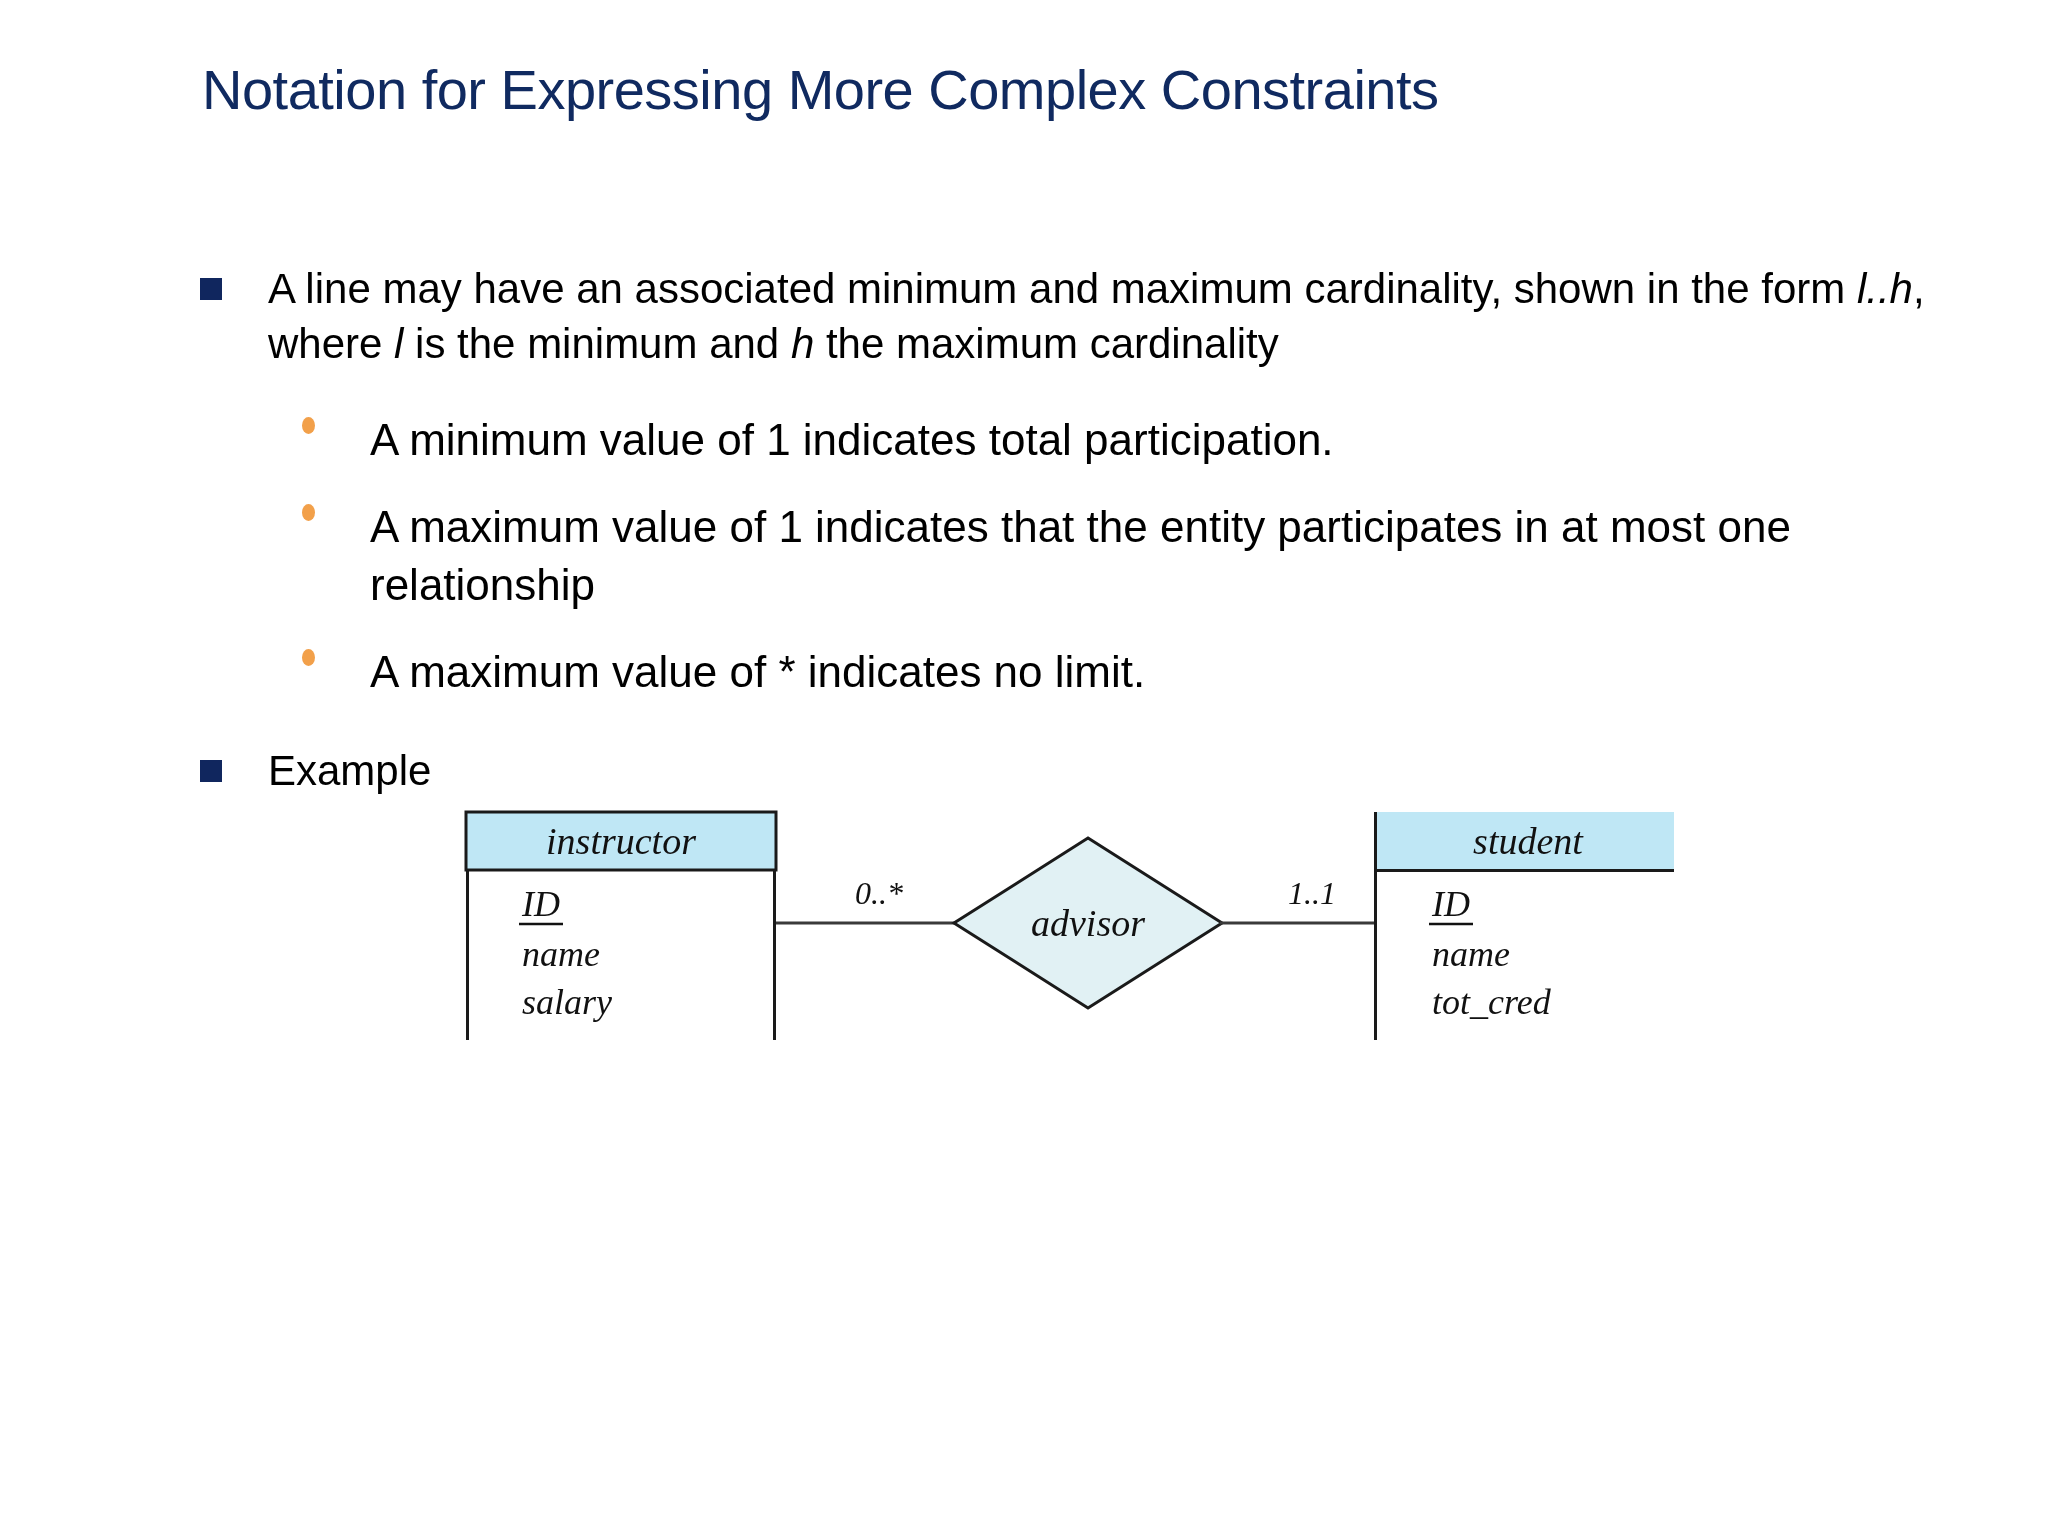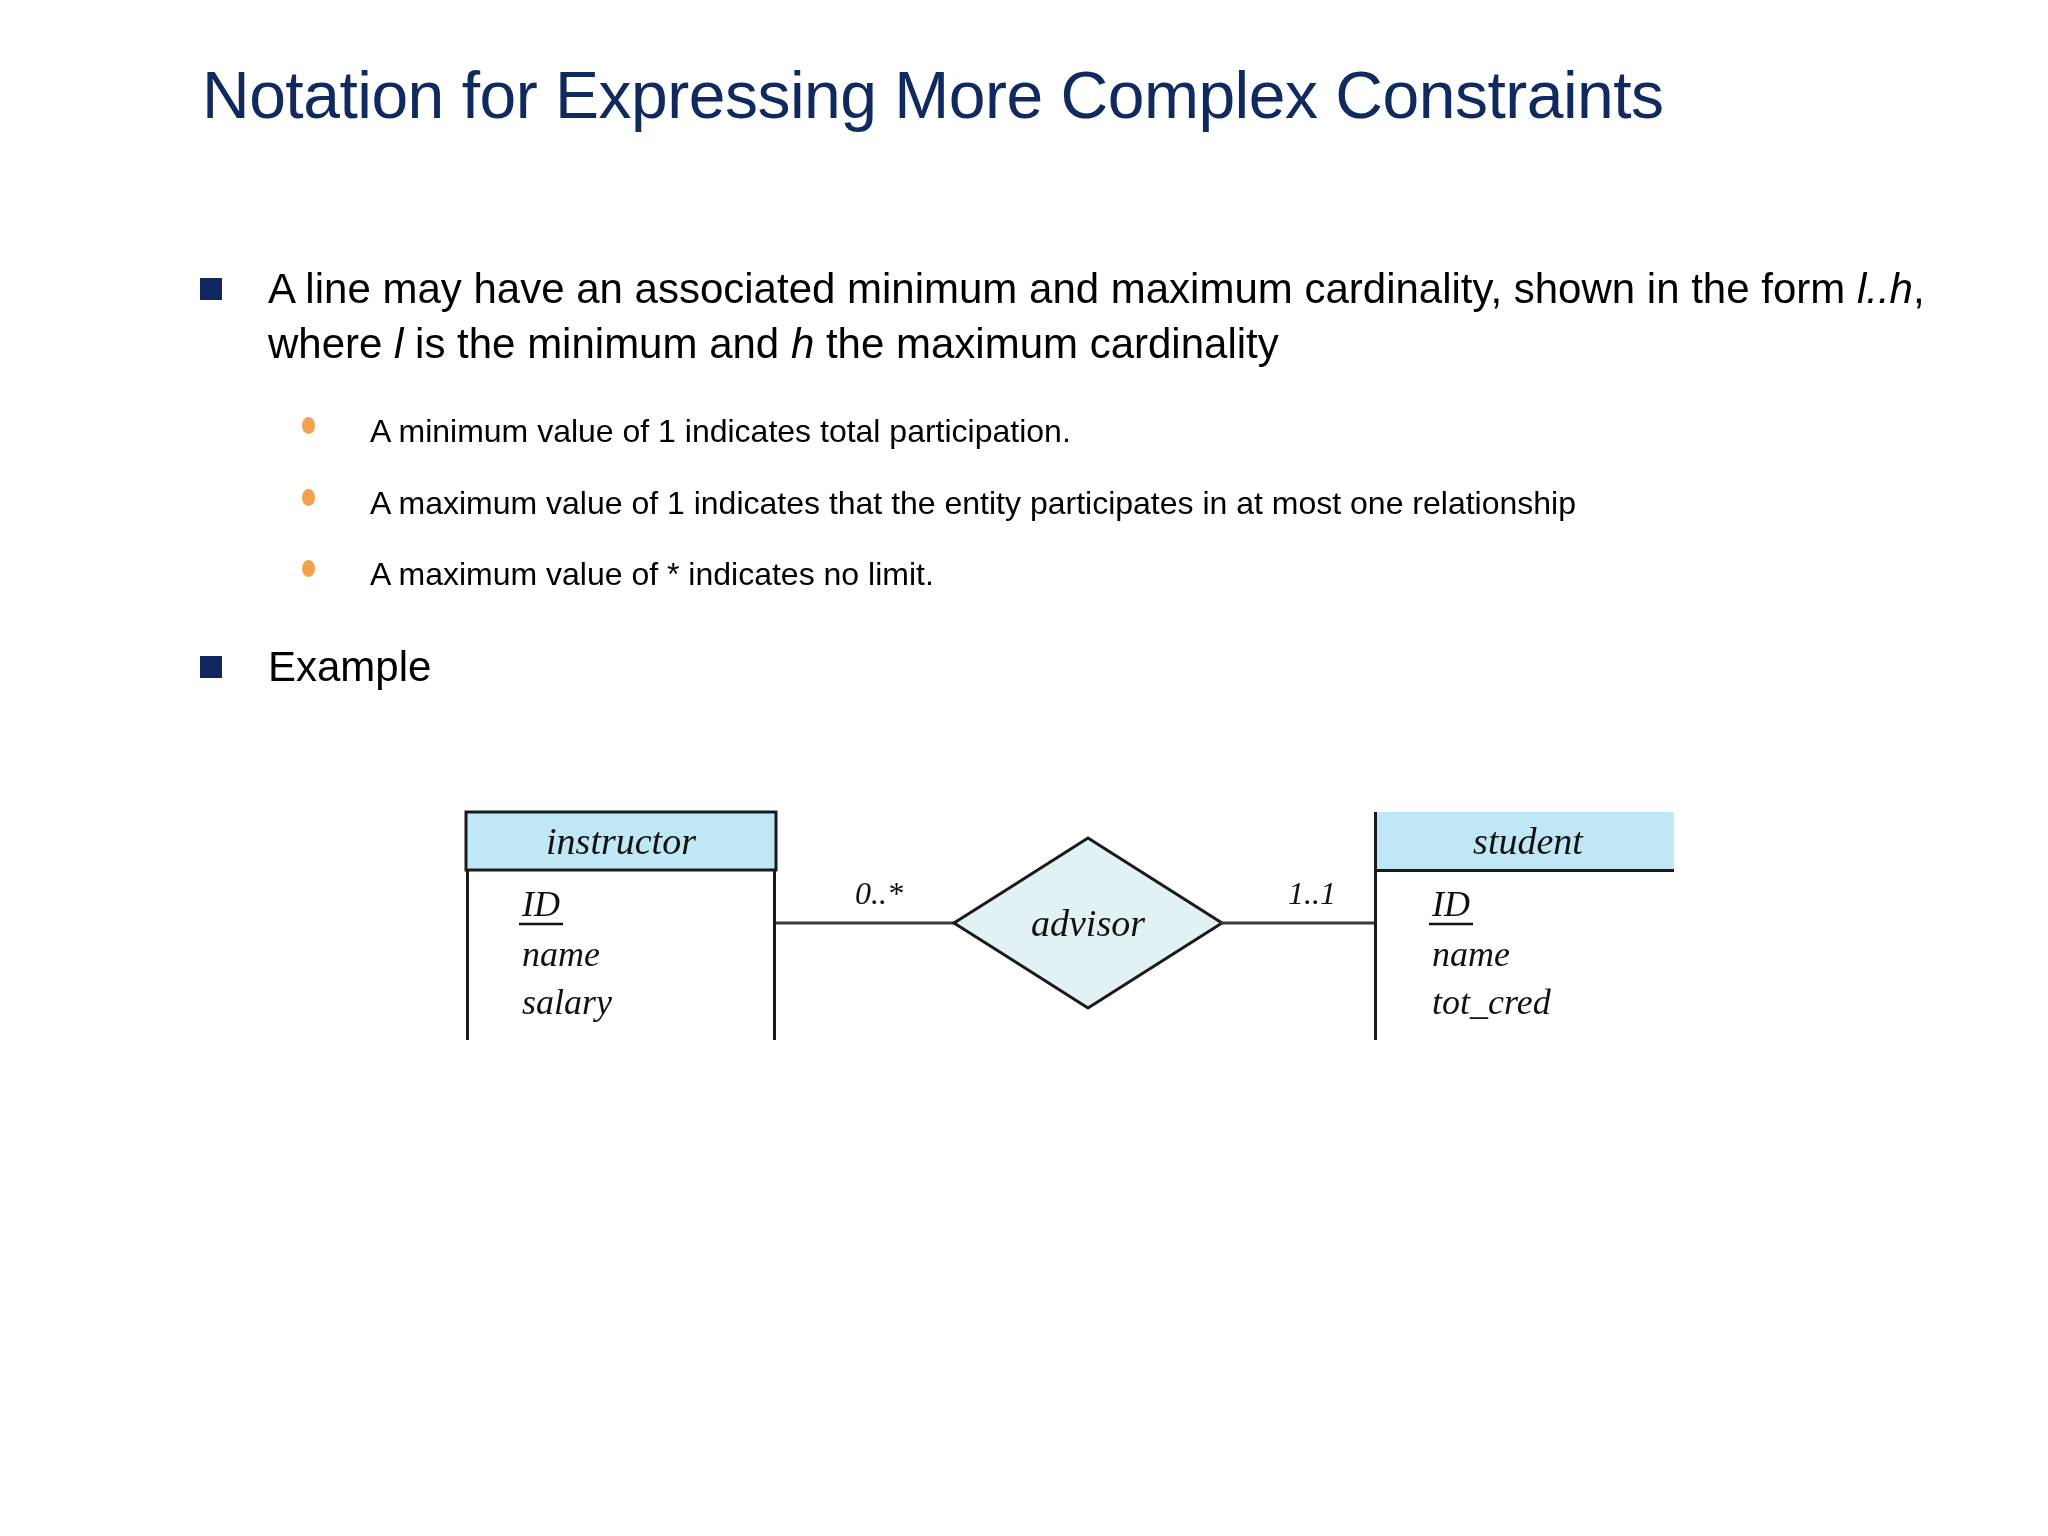--- a/index.html
+++ b/index.html
@@ -23,21 +23,21 @@
     height: 1536px;
     background: #ffffff;
   }
 
   
   .title {
     position: absolute;
     left: 202px;
     top: 60px;
     width: 1720px;
-    font-size: 66px;
+    font-size: 56px;
     line-height: 1.08;
     font-weight: 400;
     color: #102a60;
     letter-spacing: -0.5px;
   }
 
   
   .body {
     position: absolute;
     left: 190px;
@@ -58,21 +58,21 @@
     left: 10px;
     top: 16px;
     width: 22px;
     height: 22px;
     background: #10265e;
   }
 
   .l2 {
     position: relative;
     padding-left: 180px;
-    font-size: 32px;
+    font-size: 44px;
     line-height: 1.30;
     color: #000000;
   }
   .l2 .dot {
     position: absolute;
     left: 112px;
     top: 6px;
     width: 13px;
     height: 17px;
     border-radius: 50%;

